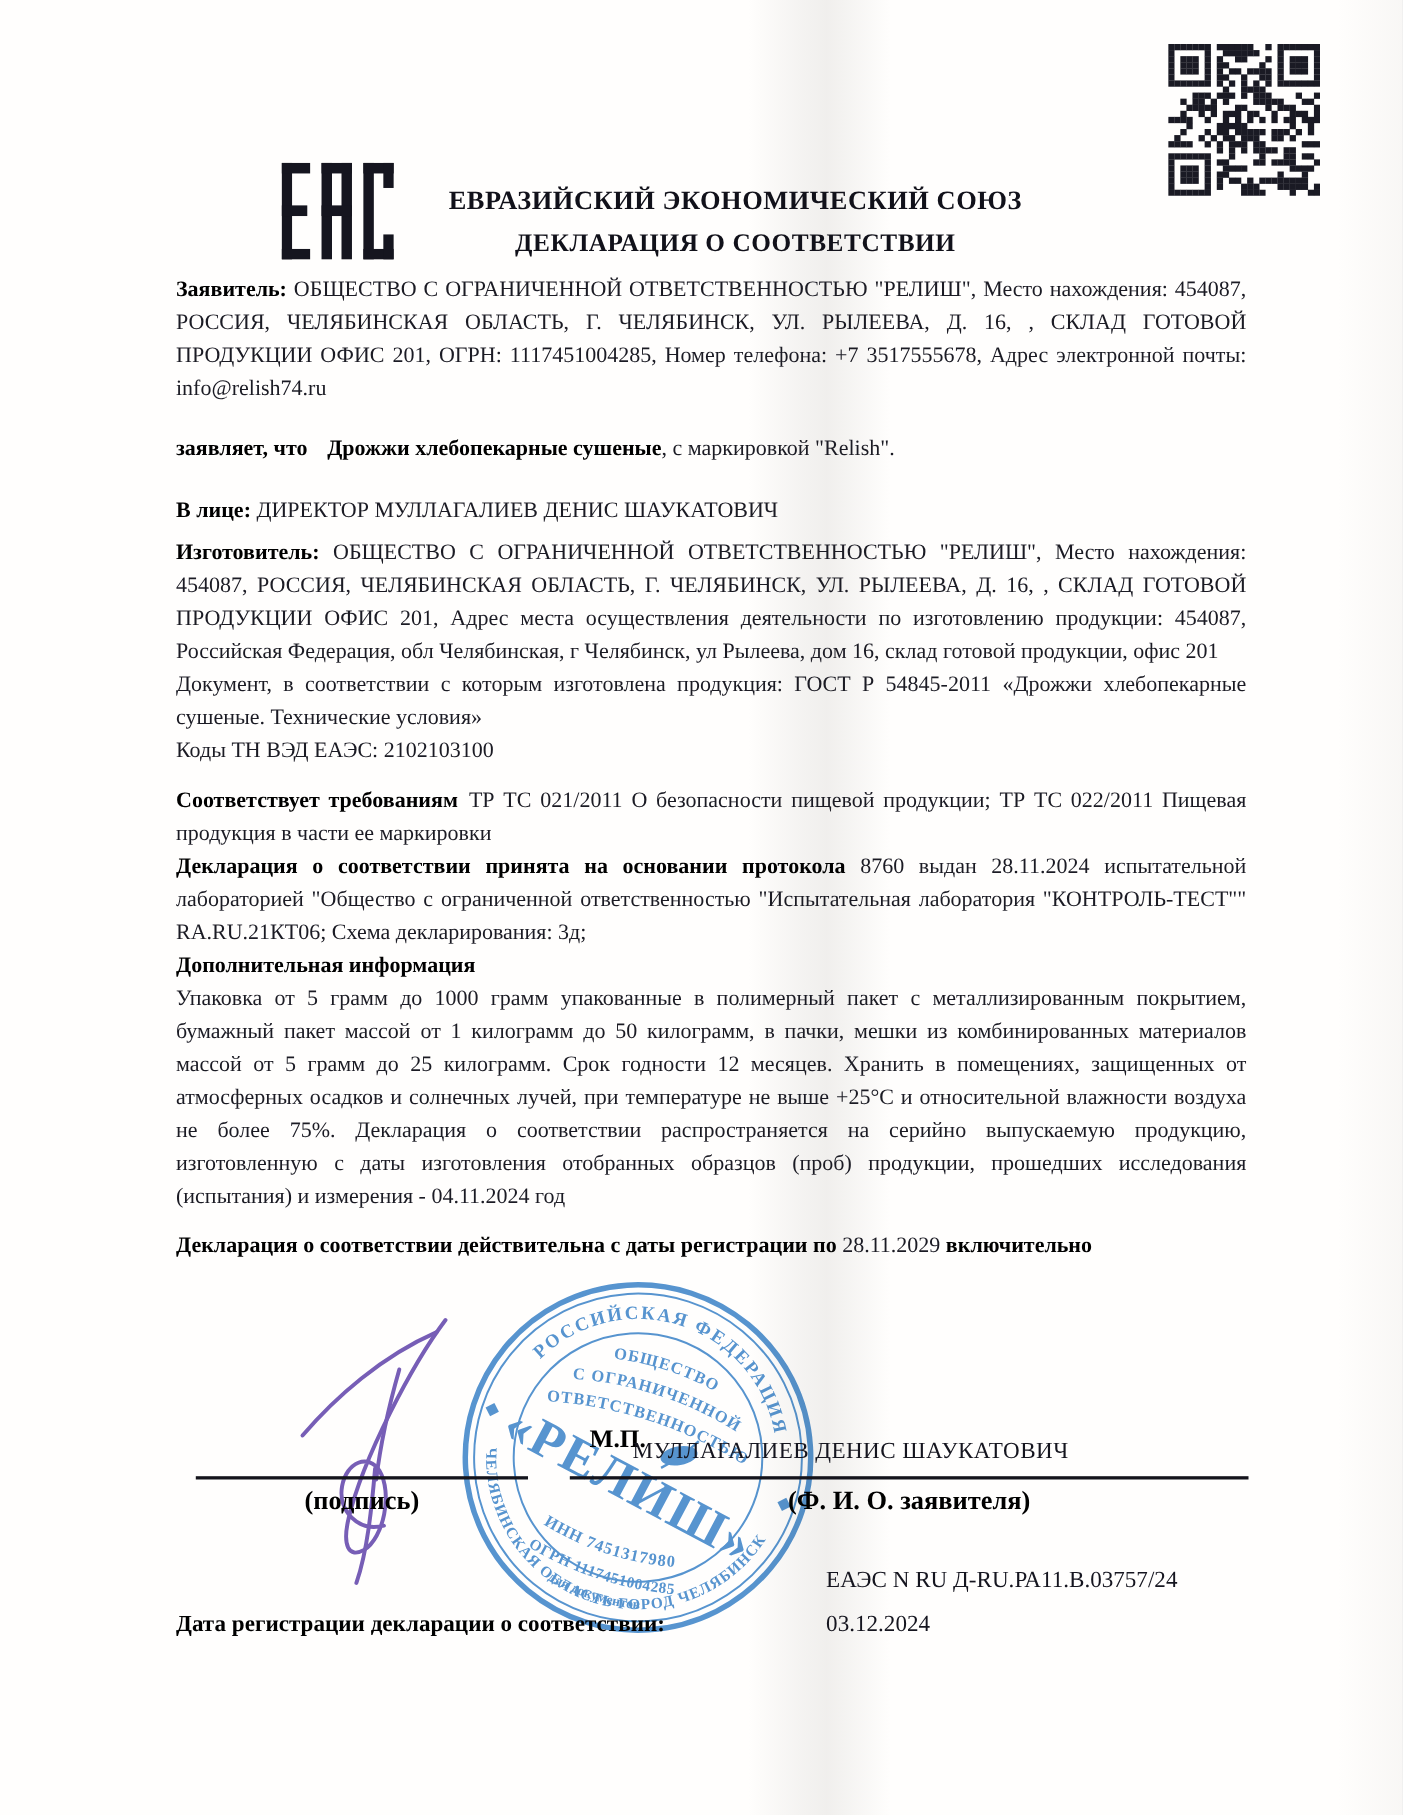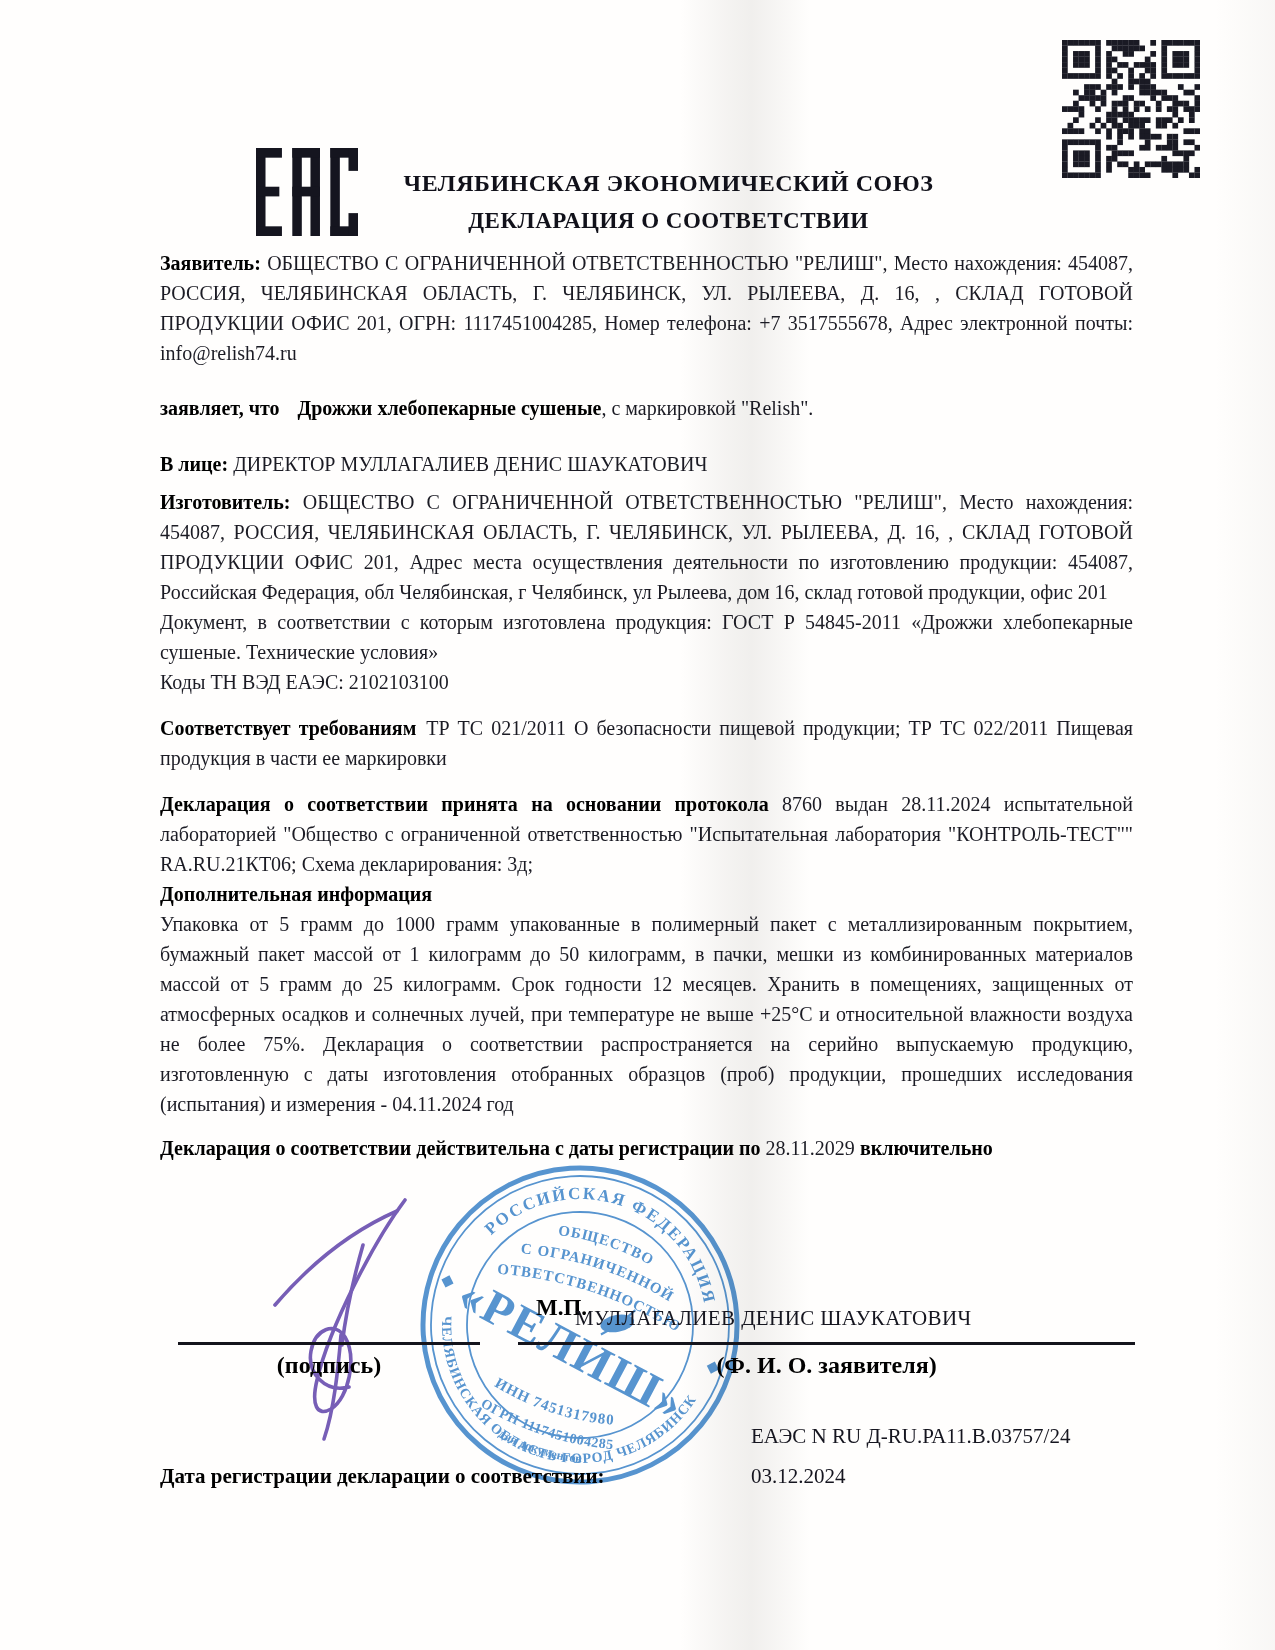--- a/index.html
+++ b/index.html
@@ -34,21 +34,21 @@
   .content{
     position:absolute;left:160px;top:248px;width:973px;
     font-size:20px;line-height:30px;
   }
   .para{text-align:justify;text-align-last:left;}
   .para b{color:#000;}
   .mt-lice{margin-top:26px;}
   .mt-declare{margin-top:25px;}
   .mt-manuf{margin-top:8px;}
   .mt-compl{margin-top:16px;}
-  .mt-basis{margin-top:16px;}
+  .mt-basis{}
   .mt-valid{margin-top:14px;}
   .product{margin-left:18px;}
   .gap-left{margin-left:10px;}
   
   .sig-line{position:absolute;height:3px;background:#14141c;top:1342px;}
   .sig-line.left{left:178px;width:302px;}
   .sig-line.right{left:518px;width:617px;}
   .mp-mark{position:absolute;left:536px;top:1295px;font-size:23px;font-weight:bold;color:#000000;}
   .fio-name{position:absolute;left:575px;top:1306px;font-size:21px;color:#15151f;letter-spacing:0.4px;white-space:nowrap;}
   .cap{position:absolute;top:1352px;font-size:24px;font-weight:bold;color:#000;text-align:center;}
@@ -401,21 +401,21 @@
       <rect x="67.20" y="134.40" width="5.80" height="5.80"></rect>
       <rect x="72.80" y="134.40" width="5.80" height="5.80"></rect>
       <rect x="78.40" y="134.40" width="5.80" height="5.80"></rect>
       <rect x="84.00" y="134.40" width="5.80" height="5.80"></rect>
       <rect x="112.00" y="134.40" width="5.80" height="5.80"></rect>
       <rect x="128.80" y="134.40" width="5.80" height="5.80"></rect>
       <rect x="134.40" y="134.40" width="5.80" height="5.80"></rect>
     </svg>
 
   <div class="titles">
-    <div class="title-1">ЧЕЛЯБИНСКАЯ ЭКОНОМИЧЕСКИЙ СОЮЗ</div>
+    <div class="title-1">ЕВРАЗИЙСКИЙ ЭКОНОМИЧЕСКИЙ СОЮЗ</div>
     <div class="title-2">ДЕКЛАРАЦИЯ О СООТВЕТСТВИИ</div>
   </div>
 
   <div class="content">
     <div class="para"><b>Заявитель:</b><span> ОБЩЕСТВО С ОГРАНИЧЕННОЙ ОТВЕТСТВЕННОСТЬЮ "РЕЛИШ", Место нахождения: 454087, РОССИЯ, ЧЕЛЯБИНСКАЯ ОБЛАСТЬ, Г. ЧЕЛЯБИНСК, УЛ. РЫЛЕЕВА, Д. 16, , СКЛАД ГОТОВОЙ ПРОДУКЦИИ ОФИС 201, ОГРН: 1117451004285, Номер телефона: +7 3517555678, Адрес электронной почты: info@relish74.ru</span></div>
 
     <div class="para mt-declare"><b>заявляет, что</b><b class="product">Дрожжи хлебопекарные сушеные</b><span>, с маркировкой "Relish".</span></div>
 
     <div class="para mt-lice"><b>В лице:</b><span> ДИРЕКТОР МУЛЛАГАЛИЕВ ДЕНИС ШАУКАТОВИЧ</span></div>
 

